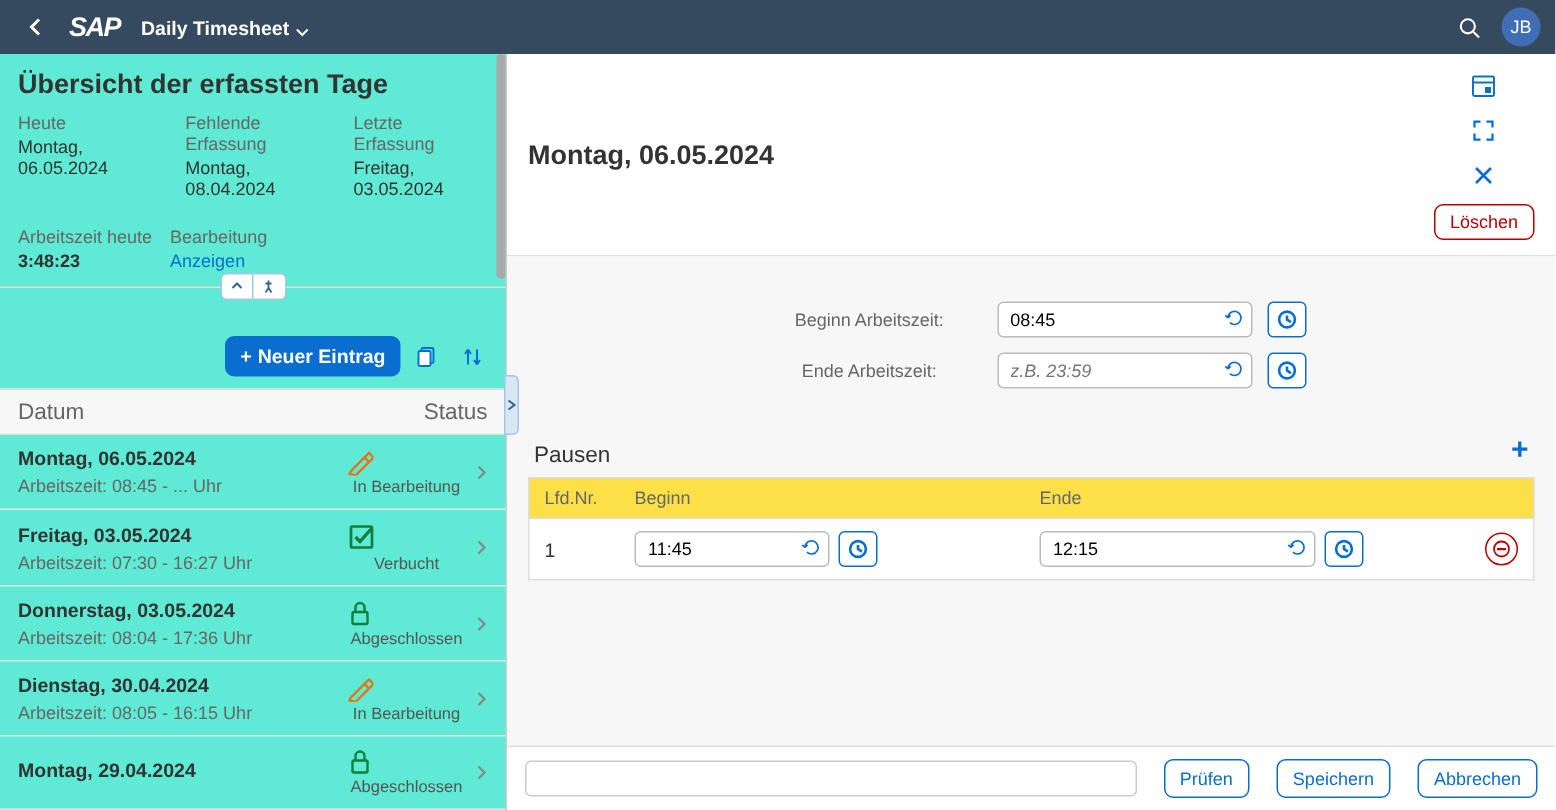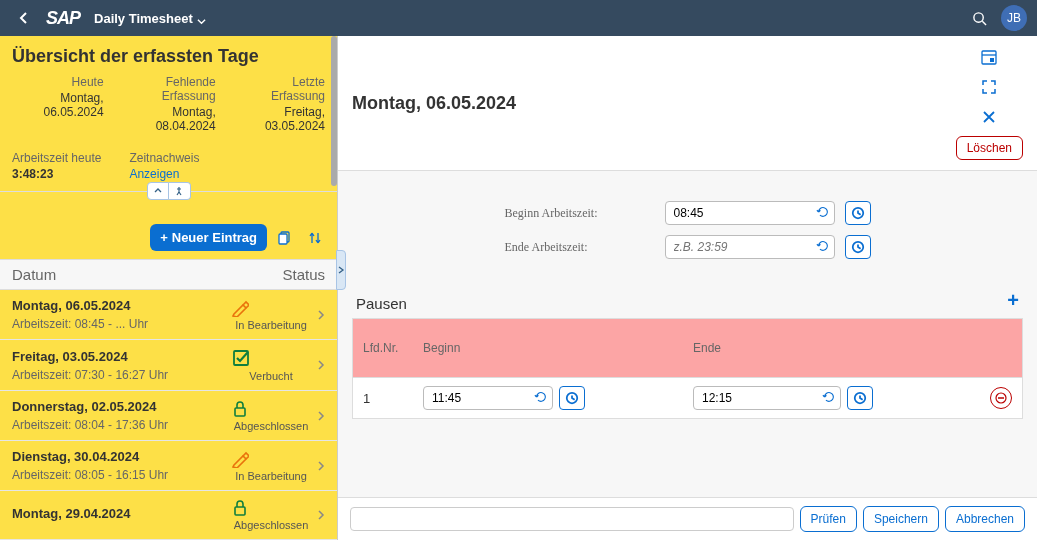--- a/index.html
+++ b/index.html
@@ -7,30 +7,30 @@
   
   .header { background: #354a5f; height: 36px; display: flex; align-items: center; padding: 0 10px; color: #fff; }
   .back-btn { color: #fff; padding: 4px 8px; cursor: pointer; }
   .sap-logo { font-weight: bold; font-size: 18px; letter-spacing: -1px; margin: 0 8px; font-style: italic; }
   .app-title { font-weight: bold; margin-left: 6px; display: flex; align-items: flex-end; gap: 4px; }
   .spacer { flex: 1; }
   .search-btn { color: #fff; padding: 4px 8px; cursor: pointer; }
   .avatar { width: 26px; height: 26px; border-radius: 50%; background: #3f6eb5; color: #fff; display: flex; align-items: center; justify-content: center; font-size: 12px; margin-left: 6px; }
   
   .main { display: flex; height: calc(100% - 36px); }
-  .left { width: 338px; border-right: 1px solid #ccc; display: flex; flex-direction: column; background: #fde047; position: relative; }
+  .left { width: 338px; border-right: 1px solid #ccc; display: flex; flex-direction: column; background: #5eead4; position: relative; }
   .left-scroll { position: absolute; right: 0; top: 0; bottom: 0; width: 6px; background: #aaa; height: 150px; border-radius: 3px; }
   .side-toggle { position: absolute; left: 336px; top: 250px; width: 10px; height: 40px; background: #d9e7f5; border: 1px solid #a8c4e5; border-radius: 0 4px 4px 0; display: flex; align-items: center; justify-content: center; z-index: 5; }
   
   .overview-title { font-size: 18px; padding: 10px 12px 8px; font-weight: bold; }
-  .summary { display: flex; gap: 20px; padding: 0 12px 10px; text-align: right; }
+  .summary { display: flex; gap: 20px; padding: 0 12px 10px; }
   .sum-col { }
   .sum-label { font-size: 12px; color: #666; margin-bottom: 2px; }
   .sum-val { font-size: 12px; color: #333; }
-  .sum2 { display: flex; gap: 28px; padding: 8px 12px 10px; border-bottom: 1px solid #ddd; }
+  .sum2 { display: flex; gap: 12px; padding: 8px 12px 10px; border-bottom: 1px solid #ddd; }
   .sum2 .sum-val.bold { font-weight: bold; }
   .link { color: #0a6ed1; cursor: pointer; }
   
   .toggle-row { display: flex; justify-content: center; gap: 0; margin-top: -10px; }
   .toggle-row .tb { width: 22px; height: 18px; border: 1px solid #a8c4e5; background: #fff; display: flex; align-items: center; justify-content: center; font-size: 10px; color: #346187; }
   .toggle-row .tb:first-child { border-radius: 4px 0 0 4px; }
   .toggle-row .tb:last-child { border-radius: 0 4px 4px 0; border-left: none; }
   
   .toolbar { display: flex; align-items: center; justify-content: flex-end; gap: 6px; padding: 24px 10px 8px; }
   .btn-primary { background: #0a6ed1; color: #fff; border: none; border-radius: 6px; padding: 6px 10px; font-weight: bold; display: flex; align-items: center; gap: 4px; font-size: 13px; }
@@ -49,39 +49,39 @@
   
   .right { flex: 1; display: flex; flex-direction: column; background: #fff; }
   .right-hd { display: flex; align-items: center; padding: 10px 14px; border-bottom: 1px solid #ddd; }
   .right-title { font-size: 18px; font-weight: bold; flex: 1; }
   .hd-icons { display: flex; gap: 8px; align-items: center; color: #0a6ed1; flex-direction: column; }
   .hd-icons .ic { width: 22px; height: 22px; display: flex; align-items: center; justify-content: center; cursor: pointer; }
   .btn-del { border: 1px solid #bb0000; color: #bb0000; background: #fff; border-radius: 6px; padding: 4px 10px; font-size: 12px; }
   
   .right-body { flex: 1; background: #f7f7f7; padding: 30px 14px 10px; overflow: auto; }
   .form-row { display: flex; align-items: center; justify-content: center; gap: 10px; margin-bottom: 10px; }
-  .form-row label { width: 150px; text-align: left; font-size: 12px; color: #666; font-family: Liberation Serif, serif; }
+  .form-row label { width: 150px; text-align: center; font-size: 12px; color: #666; }
   .input-wrap { position: relative; width: 170px; }
   .input { width: 100%; border: 1px solid #bbb; border-radius: 4px; padding: 4px 24px 4px 8px; font-size: 12px; height: 24px; }
   .input-ic { position: absolute; right: 5px; top: 4px; color: #0a6ed1; }
   .clock-btn { width: 26px; height: 24px; border: 1px solid #0a6ed1; border-radius: 4px; background: #fff; color: #0a6ed1; display: flex; align-items: center; justify-content: center; }
   
   .section-hd { display: flex; align-items: flex-end; padding: 20px 4px 6px; }
   .section-title { font-size: 15px; flex: 1; }
   .add-btn { color: #0a6ed1; font-size: 20px; cursor: pointer; font-weight: bold; }
   
   .pause-table { width: 100%; }
-  .pt-header { display: flex; background: #fca5a5; border: 1px solid #ddd; padding: 22px 10px; font-size: 12px; color: #666; }
+  .pt-header { display: flex; background: #fde047; border: 1px solid #ddd; padding: 6px 10px; font-size: 12px; color: #666; }
   .pt-c1 { width: 60px; }
   .pt-c2 { width: 270px; }
   .pt-c3 { flex: 1; }
   .pt-row { display: flex; align-items: center; padding: 8px 10px; background: #fff; border: 1px solid #ddd; border-top: none; }
   .del-round { width: 22px; height: 22px; border: 1px solid #bb0000; border-radius: 50%; color: #bb0000; display: flex; align-items: center; justify-content: center; font-size: 12px; }
   
-  .footer { border-top: 1px solid #ddd; padding: 8px 12px; display: flex; align-items: center; gap: 6px; background: #fff; }
+  .footer { border-top: 1px solid #ddd; padding: 8px 12px; display: flex; align-items: center; gap: 18px; background: #fff; }
   .msg-strip { flex: 1; border: 1px solid #ccc; border-radius: 4px; height: 24px; }
   .btn-out { border: 1px solid #0a6ed1; color: #0a6ed1; background: #fff; border-radius: 6px; padding: 5px 10px; font-size: 12px; }
 
   svg { display: block; }
 </style>
 </head>
 <body>
 
 <div class="header">
   <div class="back-btn">
@@ -123,21 +123,21 @@
         <div class="sum-label">Letzte Erfassung</div>
         <div class="sum-val">Freitag, 03.05.2024</div>
       </div>
     </div>
     <div class="sum2">
       <div class="sum-col">
         <div class="sum-label">Arbeitszeit heute</div>
         <div class="sum-val bold">3:48:23</div>
       </div>
       <div class="sum-col">
-        <div class="sum-label">Zeitnachweis</div>
+        <div class="sum-label">Bearbeitung</div>
         <div class="sum-val link">Anzeigen</div>
       </div>
     </div>
     <div class="toggle-row">
       <div class="tb">
         <svg width="10" height="10" viewBox="0 0 10 10">
             <path d="M2 6 L5 3 L8 6" stroke="#346187" stroke-width="1.3" fill="none"></path>
           </svg>
       </div>
       <div class="tb">
@@ -203,21 +203,21 @@
             <div>Verbucht</div>
           </div>
           <div class="chev">
             <svg width="8" height="12" viewBox="0 0 8 12">
               <path d="M2 2 L6 6 L2 10" stroke="#888" stroke-width="1.5" fill="none"></path>
             </svg>
           </div>
         </div>
         <div class="list-item">
           <div class="info">
-            <div class="date">Donnerstag, 02.05.2024</div>
+            <div class="date">Donnerstag, 03.05.2024</div>
             <div class="sub">Arbeitszeit: 08:04 - 17:36 Uhr</div>
           </div>
           <div class="status">
             <div class="ic">
               <svg width="18" height="18" viewBox="0 0 18 18">
                 <rect x="4" y="8" width="10" height="8" rx="1" stroke="#107e3e" fill="none" stroke-width="1.6"></rect>
                 <path d="M6 8 L6 5 A3 3 0 0 1 12 5 L12 8" stroke="#107e3e" fill="none" stroke-width="1.6"></path>
               </svg>
             </div>
             <div>Abgeschlossen</div>
@@ -359,21 +359,21 @@
               </span>
             </div>
             <div class="clock-btn">
               <svg width="14" height="14" viewBox="0 0 16 16">
                   <circle cx="8" cy="8" r="6" stroke="#0a6ed1" fill="none" stroke-width="2"></circle>
                   <path d="M8 5 L8 8 L11 10" stroke="#0a6ed1" fill="none" stroke-width="2"></path>
                 </svg>
             </div>
           </div>
           <div class="pt-c3" style="display:flex;gap:6px;align-items:center">
-            <div class="input-wrap" style="width:148px">
+            <div class="input-wrap" style="width:184px">
               <input class="input" value="12:15" style="">
               <span class="input-ic">
                 <svg width="14" height="14" viewBox="0 0 16 16">
                     <path d="M3 8 A5 5 0 1 1 4.5 11.5 M3 8 L1 6 M3 8 L5 6" stroke="#0a6ed1" fill="none" stroke-width="1.3"></path>
                   </svg>
               </span>
             </div>
             <div class="clock-btn">
               <svg width="14" height="14" viewBox="0 0 16 16">
                   <circle cx="8" cy="8" r="6" stroke="#0a6ed1" fill="none" stroke-width="2"></circle>

